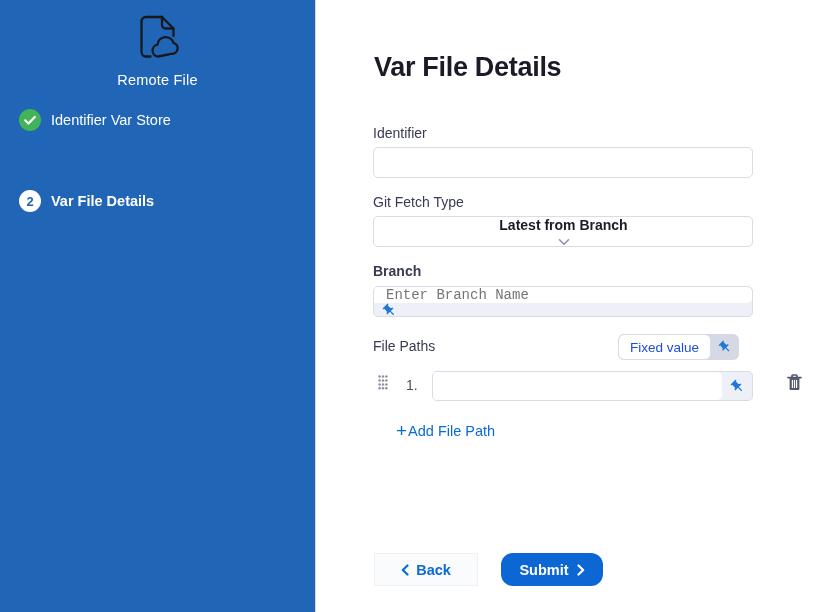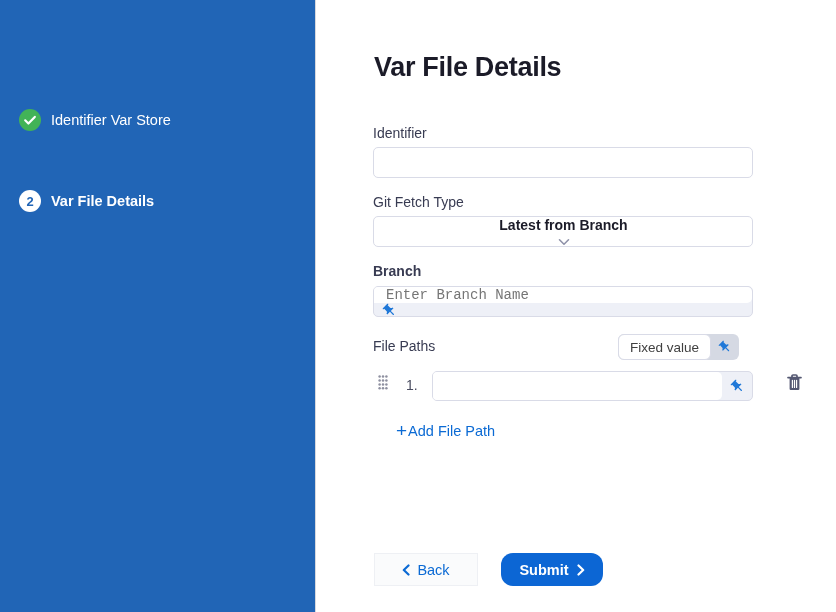--- a/index.html
+++ b/index.html
@@ -80,21 +80,21 @@
   }
 
   
   .fv-group {
     position: absolute; left: 302px; top: 334px; height: 26px;
     display: flex; background: #d5d9e3; border-radius: 6px; cursor: pointer;
   }
   .fv-btn {
     background: #ffffff; border: 1px solid #d9dbe7; border-radius: 6px;
     padding: 0 11px; display: flex; align-items: center;
-    font-size: 13.5px; color: #404040;
+    font-size: 13.5px; color: #1d4ed8;
   }
   .fv-addon { width: 28px; display: flex; align-items: center; justify-content: center; }
 
   
   .fp-row-handle { position: absolute; left: 62px; top: 375px; cursor: grab; }
   .fp-row-index  { position: absolute; left: 90px; top: 377px; font-size: 14px; color: #4a4c60; }
   .fp-input-group {
     position: absolute; left: 116px; top: 371px; width: 321px; height: 30px;
     border: 1px solid #d9dbe7; border-radius: 5px; background: #eef0f7;
     display: flex; overflow: hidden;
@@ -114,36 +114,47 @@
     color: #0b6ad4; font-size: 14.5px; cursor: pointer;
     background: none; border: none; font-family: inherit;
   }
   .add-link .plus { font-size: 19px; font-weight: 400; margin-right: 1px; line-height: 16px; }
 
   
   .back-btn {
     position: absolute; left: 58px; top: 553px; width: 104px; height: 33px;
     background: #fafbfc; border: 1px solid #eef0f4; border-radius: 0;
     display: flex; align-items: center; justify-content: center; gap: 7px;
-    color: #0b6ad4; font-size: 14.5px; font-weight: 400; cursor: pointer; font-family: inherit;
+    color: #0b6ad4; font-size: 14.5px; font-weight: 700; cursor: pointer; font-family: inherit;
   }
   .submit-btn {
     position: absolute; left: 185px; top: 553px; width: 102px; height: 33px;
     background: #0c66d4; border: none; border-radius: 12px;
     display: flex; align-items: center; justify-content: center; gap: 8px;
     color: #ffffff; font-size: 14.5px; font-weight: 600; cursor: pointer; font-family: inherit;
   }
 
   svg { display: block; }
 </style>
 </head>
 <body>
 
 <div class="sidebar">
 
+  <div class="side-head">
+    <span>
+      <svg width="46" height="50" viewBox="0 0 46 50" fill="none" stroke="#17171c" stroke-width="2.3" stroke-linecap="round" stroke-linejoin="round">
+        <path d="M27 3 H11 a4.5 4.5 0 0 0 -4.5 4.5 V38 a4.5 4.5 0 0 0 4.5 4.5 h4.5"></path>
+        <path d="M27 3 l11.5 11.5 V22"></path>
+        <path d="M27 3 v8 a3.5 3.5 0 0 0 3.5 3.5 h8"></path>
+        <path d="M23.5 42.5 a6 6 0 0 1 -1 -11.9 a8.2 8.2 0 0 1 16 -1.8 a5.6 5.6 0 0 1 -1.4 11 q-0.6 0.1 -1.2 0.1 z" fill="#2165b6"></path>
+      </svg>
+    </span>
+    <span class="head-label">Remote File</span>
+  </div>
 
   <div class="step step-1">
     <span>
       <svg width="22" height="22" viewBox="0 0 22 22">
         <circle cx="11" cy="11" r="11" fill="#42b357"></circle>
         <path d="M6.2 11.3 l3.2 3.2 6.4-6.6" fill="none" stroke="#ffffff" stroke-width="2.2" stroke-linecap="round" stroke-linejoin="round"></path>
       </svg>
     </span>
     <span>Identifier Var Store</span>
   </div>

